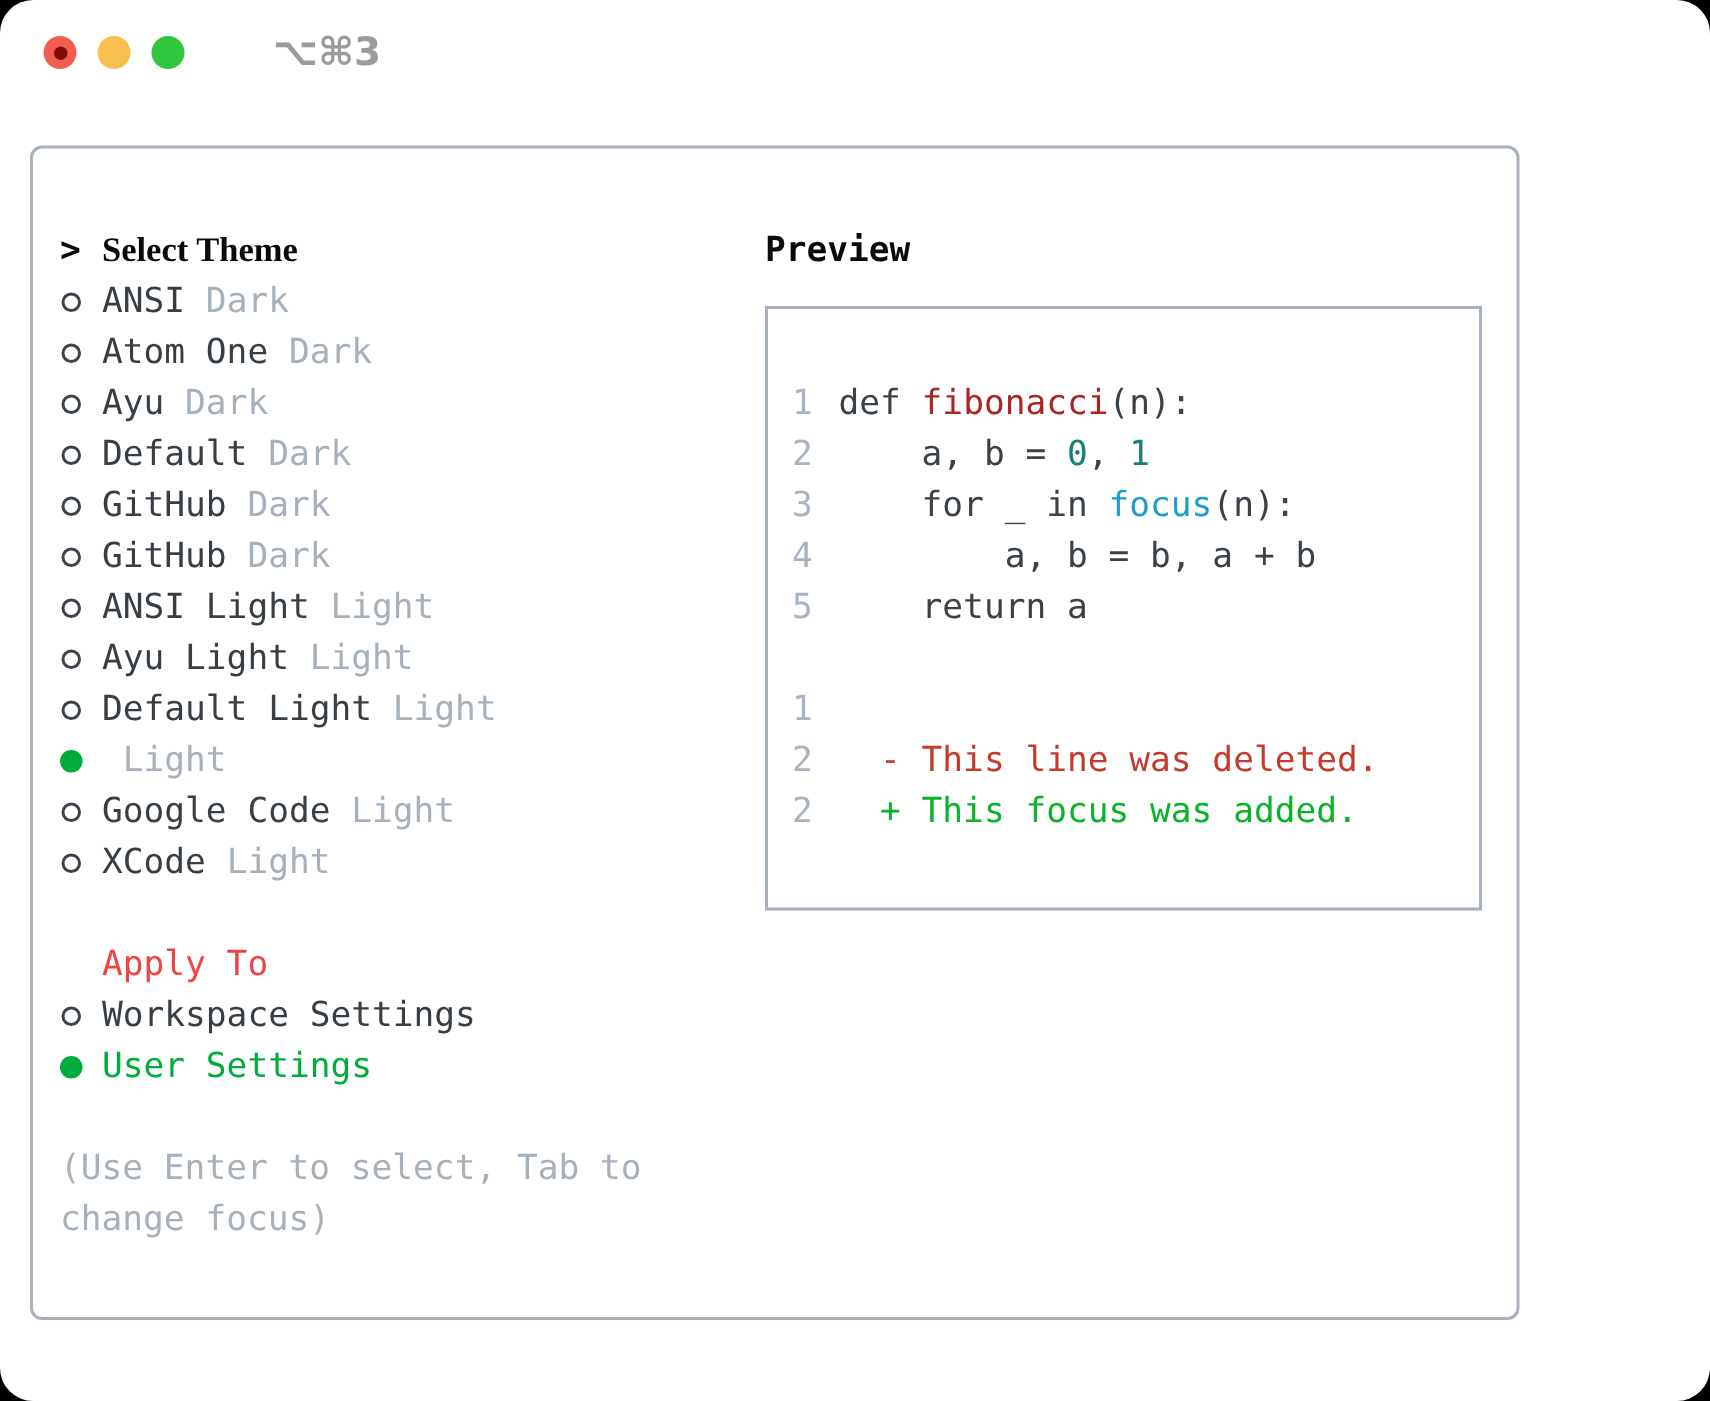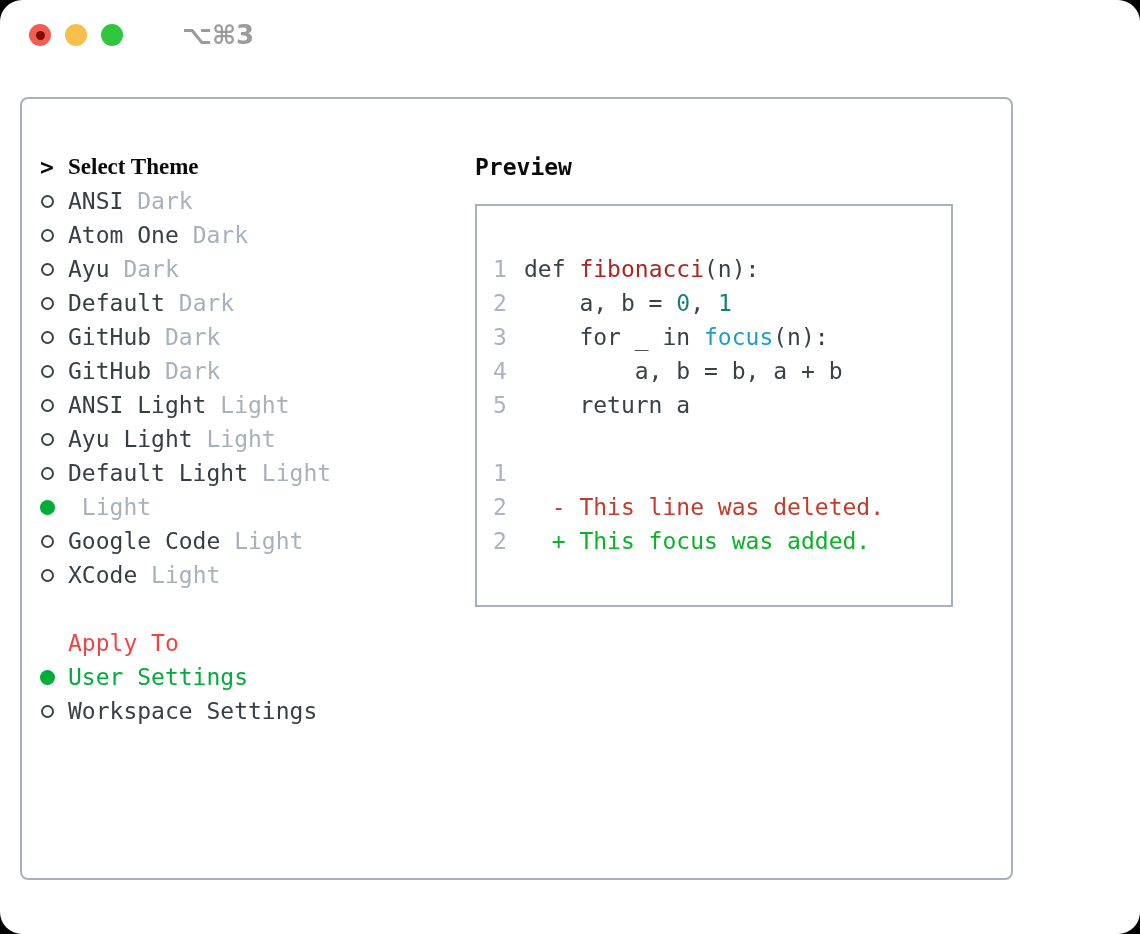--- a/index.html
+++ b/index.html
@@ -18,21 +18,21 @@
   .light.green  { background: var(--traffic_green); }
   .light .dot   { width: 9px; height: 9px; border-radius: 50%; background: var(--traffic_red_dot); }
   .tb-shortcut { margin-left: 45px; font-family: "DejaVu Sans", sans-serif;
                  font-size: 26px; font-weight: bold; color: var(--titlebar_text); }
 
   
   .panel { position: absolute; left: 20px; top: 97px; width: 993px; height: 783px;
            border: 2px solid var(--panel_border); border-radius: 8px; background: #fff; }
 
   .left-col  { position: absolute; left: 18px; top: 51px; width: 440px; }
-  .right-col { position: absolute; left: 453px; top: 51px; width: 492px; }
+  .right-col { position: absolute; left: 488px; top: 51px; width: 492px; }
 
   .row { display: flex; align-items: center; height: 34px; font-size: 23px; white-space: pre; }
   .spacer { height: 34px; }
   .marker { width: 28px; display: flex; align-items: center; flex: none; }
   .prompt { font-weight: bold; color: #0a0a0a; }
   .hdr { font-weight: bold; color: #0a0a0a; font-family: Liberation Serif, serif; }
   .subhdr { color: #ef4444; }
 
   .circle { width: 13px; height: 13px; border-radius: 50%; border: 2px solid #3c434a; margin-left: 1px; }
   .circle.sel { border: none; width: 15px; height: 15px; background: var(--selected_green); margin-left: 0; }
@@ -98,26 +98,27 @@
         </div>
 
       <div class="spacer"></div>
 
       <div class="row">
         <span class="marker"></span>
         <span class="subhdr">Apply To</span>
       </div>
 
       <div id="apply-list">
+          <div class="row"><span class="marker"><span class="circle"></span></span><span class="t-name">Workspace Settings</span></div>
           <div class="row"><span class="marker"><span class="circle sel"></span></span><span class="t-name sel">User Settings</span></div>
-          <div class="row"><span class="marker"><span class="circle"></span></span><span class="t-name">Workspace Settings</span></div>
         </div>
 
       <div class="spacer"></div>
 
+      <div class="hint">(Use Enter to select, Tab to change focus)</div>
     </div>
 
     <div class="right-col">
       <div class="preview-title">Preview</div>
       <div class="code-box">
         <div id="code-lines">
             <div class="cline"><span class="gutter">1</span><span><span class="tok-plain">def </span><span class="tok-func">fibonacci</span><span class="tok-plain">(n):</span></span></div>
             <div class="cline"><span class="gutter">2</span><span><span class="tok-plain">    a, b = </span><span class="tok-num">0</span><span class="tok-plain">, </span><span class="tok-num">1</span></span></div>
             <div class="cline"><span class="gutter">3</span><span><span class="tok-plain">    for _ in </span><span class="tok-builtin">focus</span><span class="tok-plain">(n):</span></span></div>
             <div class="cline"><span class="gutter">4</span><span><span class="tok-plain">        a, b = b, a + b</span></span></div>

